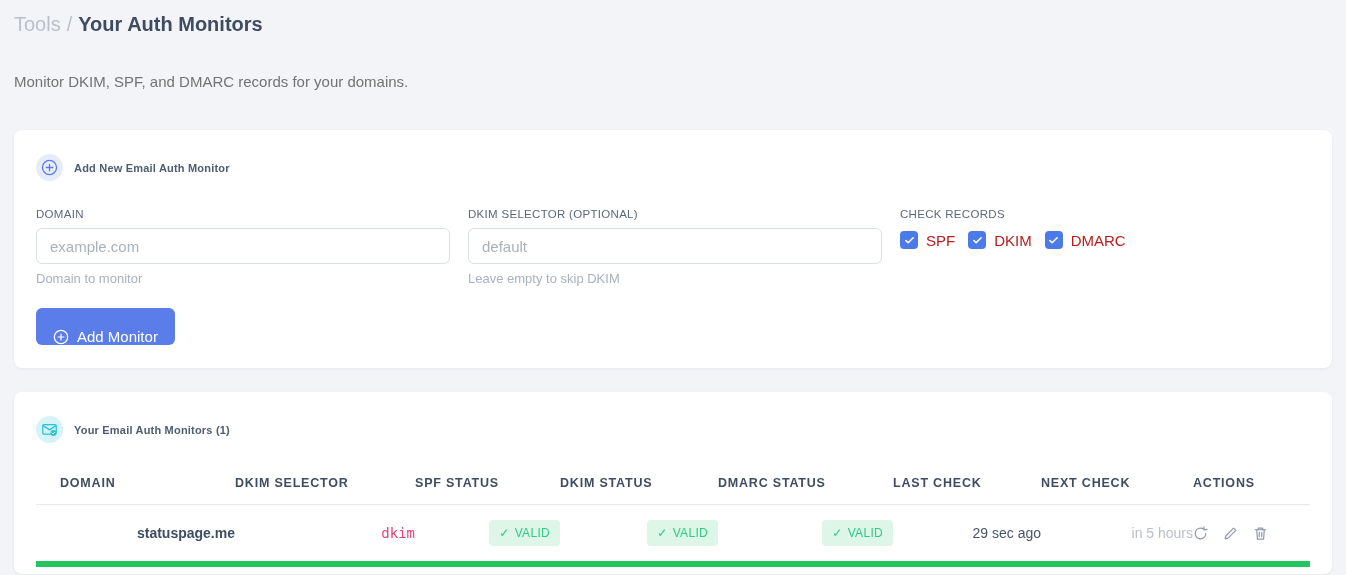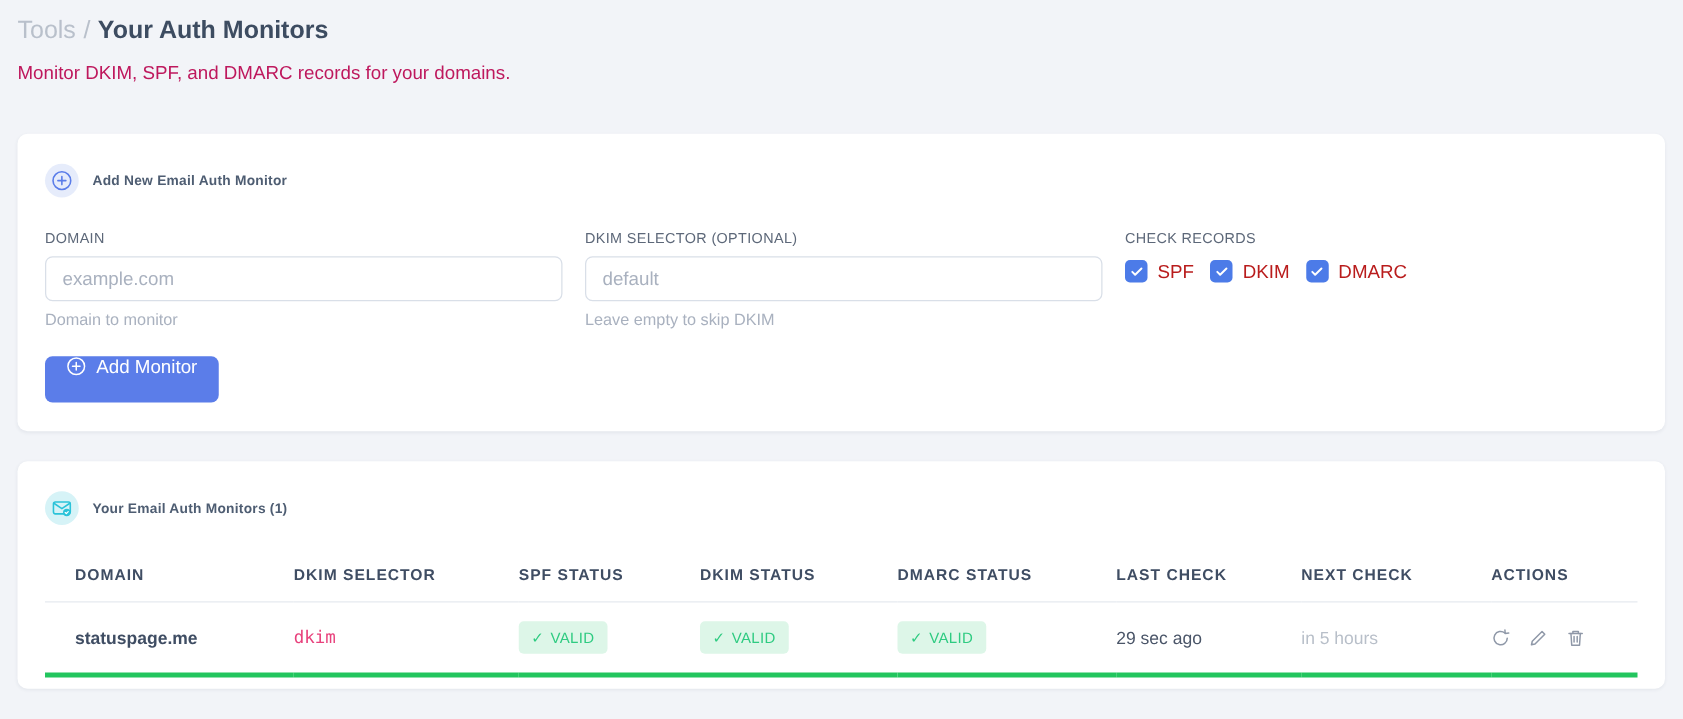--- a/index.html
+++ b/index.html
@@ -12,21 +12,21 @@
     color: #4a5568;
     overflow: hidden;
   }
   .page { padding: 12px 14px 0; }
 
   
   .breadcrumb { font-size: 20px; line-height: 24px; }
   .crumb-parent { color: #b9c0cb; font-weight: 500; }
   .crumb-sep { color: #b9c0cb; font-weight: 400; margin: 0 6px; }
   .crumb-current { color: #3d4c61; font-weight: 700; }
-  .subtitle { margin-top: 14px; font-size: 15px; color: #be185d; }
+  .subtitle { margin-top: 37px; font-size: 15px; color: #737373; }
 
   
   .card {
     background: #ffffff;
     border-radius: 8px;
     box-shadow: 0 1px 3px rgba(40,55,80,0.07);
     padding: 24px 22px;
   }
   .card-add { margin-top: 40px; height: 238px; }
   .card-monitors { margin-top: 24px; height: 182px; padding-bottom: 18px; }
@@ -62,38 +62,38 @@
   .checkbox-row { display: flex; align-items: center; gap: 13px; margin-top: 11px; }
   .checkbox-item { display: flex; align-items: center; gap: 8px; cursor: pointer; }
   .checkbox-box {
     width: 18px; height: 18px; border-radius: 4px;
     background: #4c7be8; display: flex; align-items: center; justify-content: center;
   }
   .checkbox-label { font-size: 15px; color: #b91c1c; }
 
   .btn-primary {
     margin-top: 22px;
-    display: inline-flex; align-items: flex-start; gap: 8px;
+    display: inline-flex; align-items: flex-end; gap: 8px;
     background: #5b7de9; color: #ffffff;
     border: none; border-radius: 6px;
     height: 37px; padding: 0 17px;
     font-size: 15px; font-family: "Liberation Sans", sans-serif;
     cursor: pointer;
   }
 
   
   table.monitors { width: 100%; border-collapse: collapse; margin-top: 25px; table-layout: fixed; }
   .monitors th {
     text-align: left; font-size: 12.5px; font-weight: 700; color: #3f4d63;
     letter-spacing: 0.8px; padding: 8px 0 14px; border-bottom: 1px solid #e6eaf0;
     white-space: nowrap;
   }
   .monitors td {
-    padding: 15px 0; border-bottom: 4px solid #22c55e;
-    font-size: 14px; white-space: nowrap;
+    padding: 15px 0; border-bottom: 6px solid #22c55e;
+    font-size: 14px; white-space: nowrap; text-align: right;
   }
   .monitors th.first, .monitors td.first { padding-left: 24px; }
   .cell-domain { font-weight: 700; font-size: 15px; color: #3f4d63; }
   .cell-selector { font-family: "DejaVu Sans Mono", monospace; font-size: 14px; color: #e8417c; }
   .badge-valid {
     display: inline-flex; align-items: center; gap: 5px;
     background: #ddf6e8; color: #2ecb81;
     font-size: 12px; font-weight: 500;
     padding: 6px 10px; border-radius: 4px; letter-spacing: 0.3px;
   }

